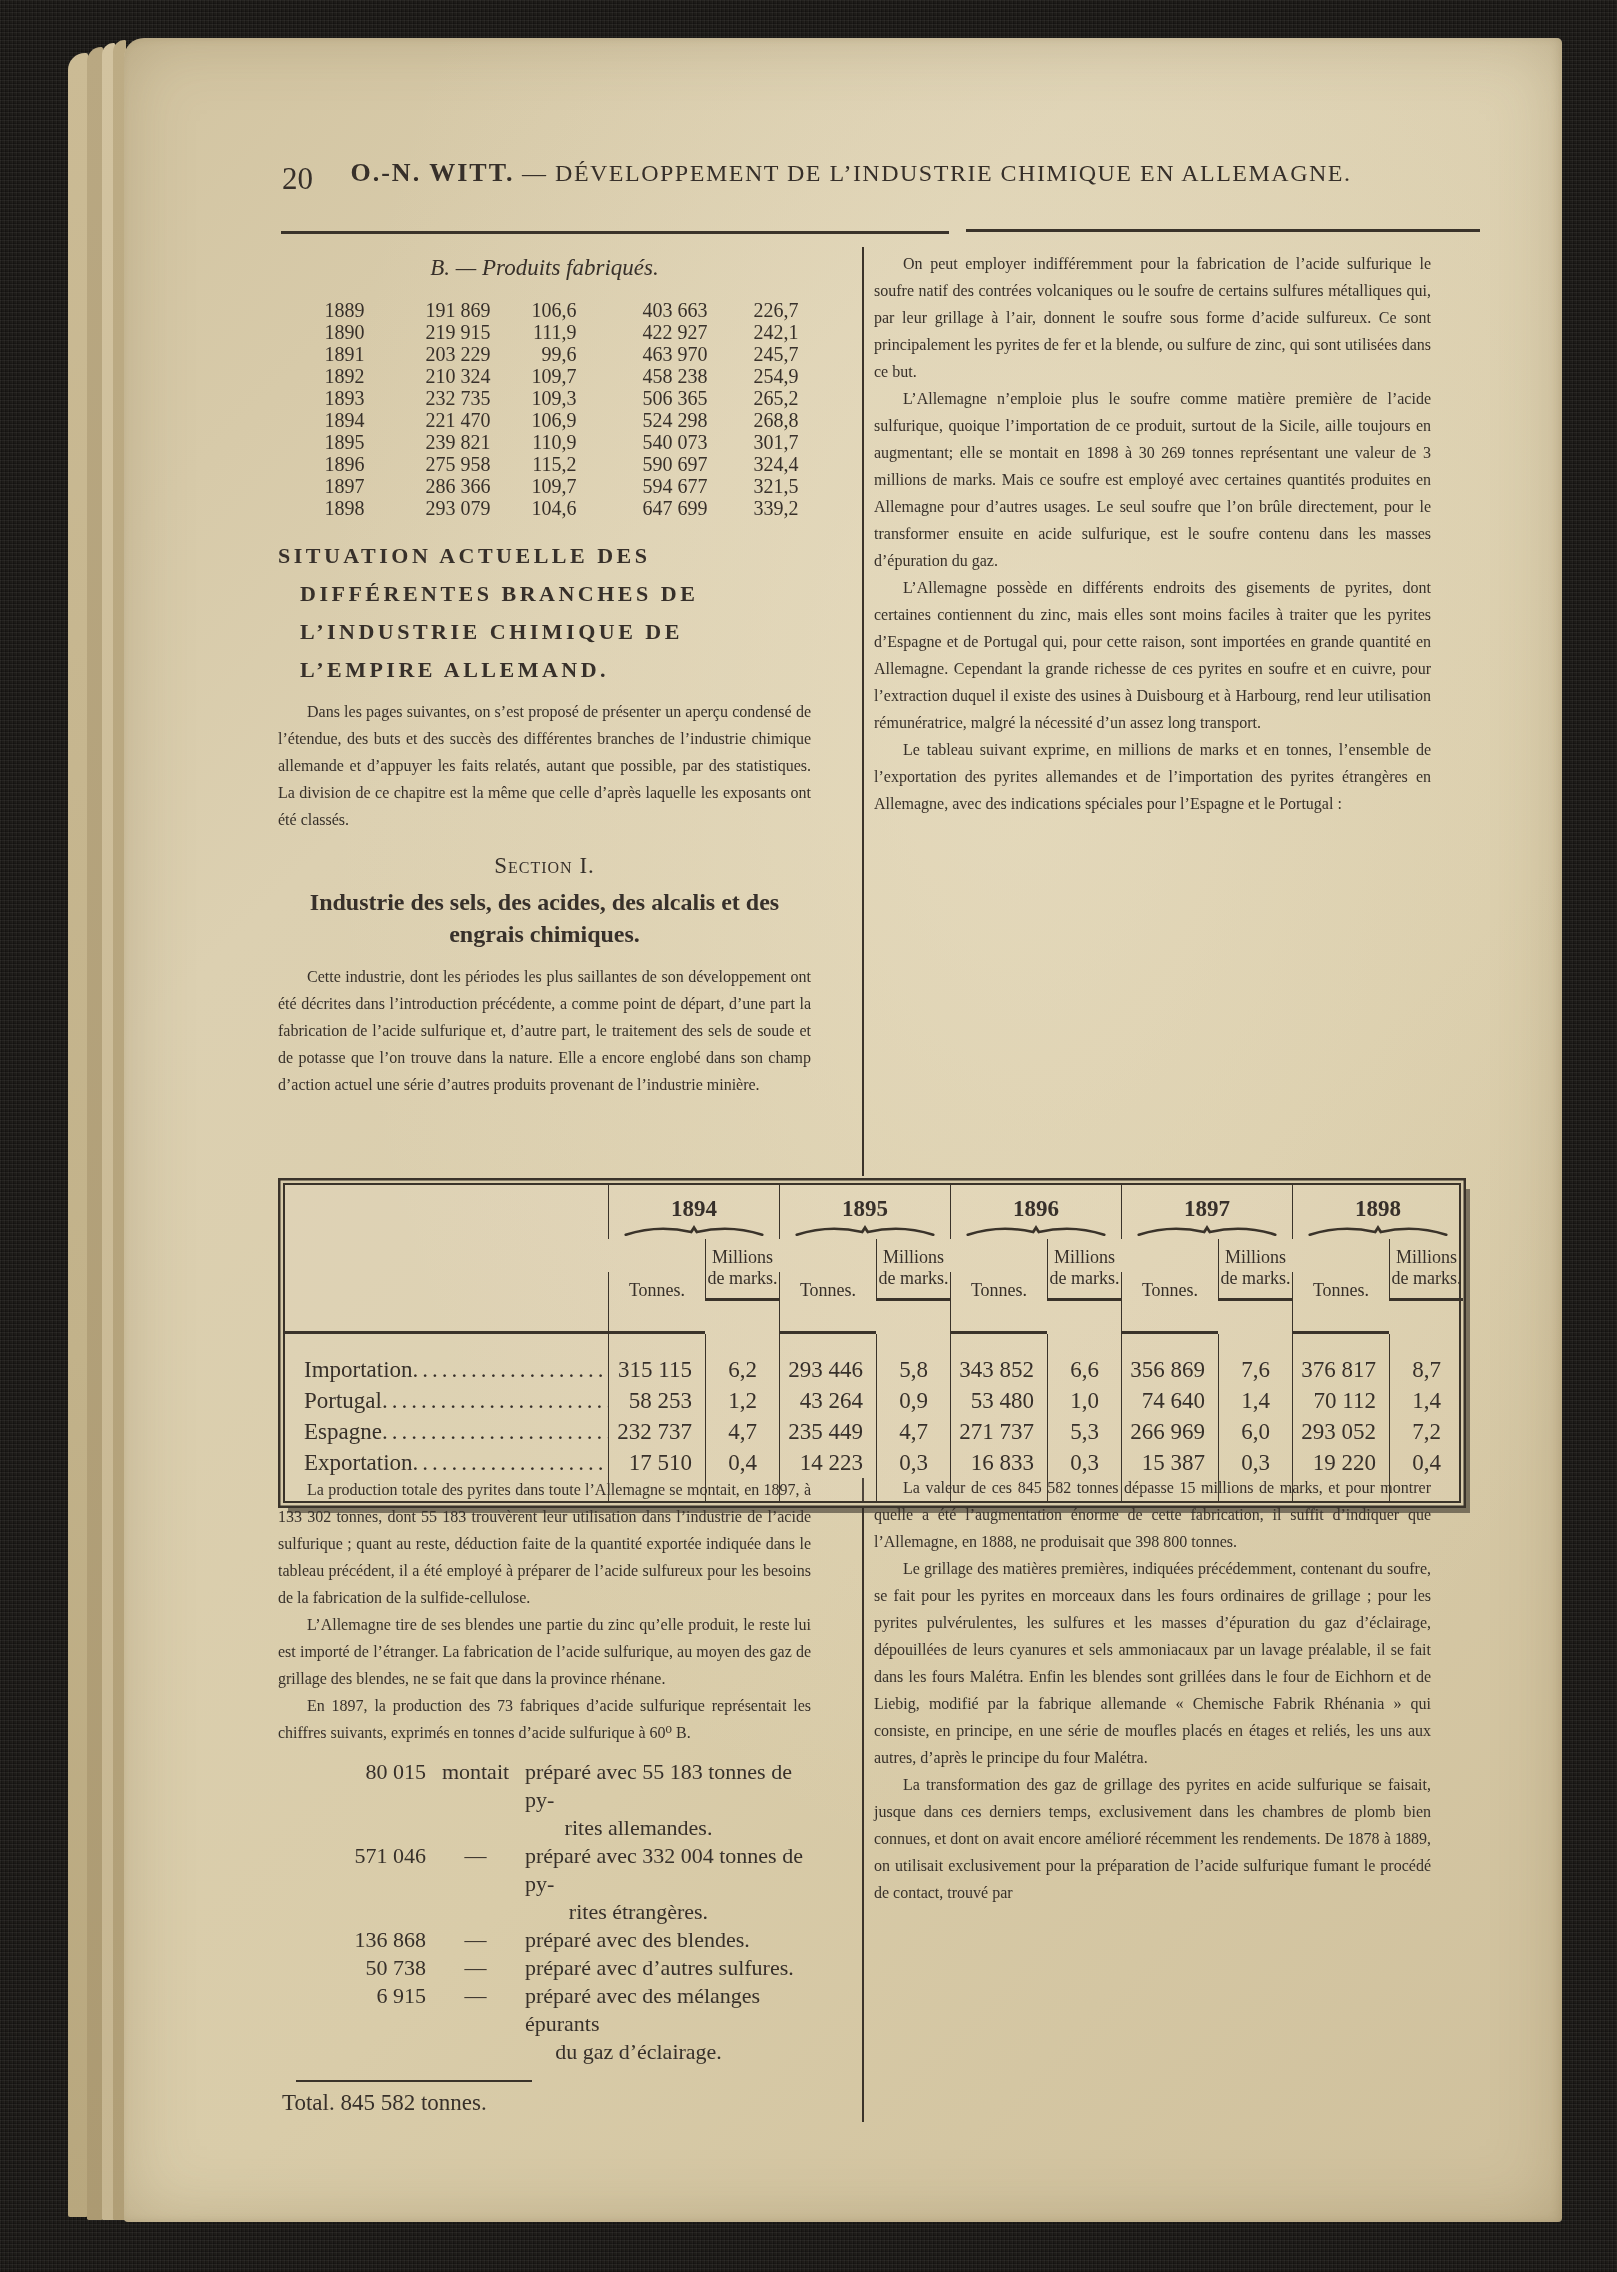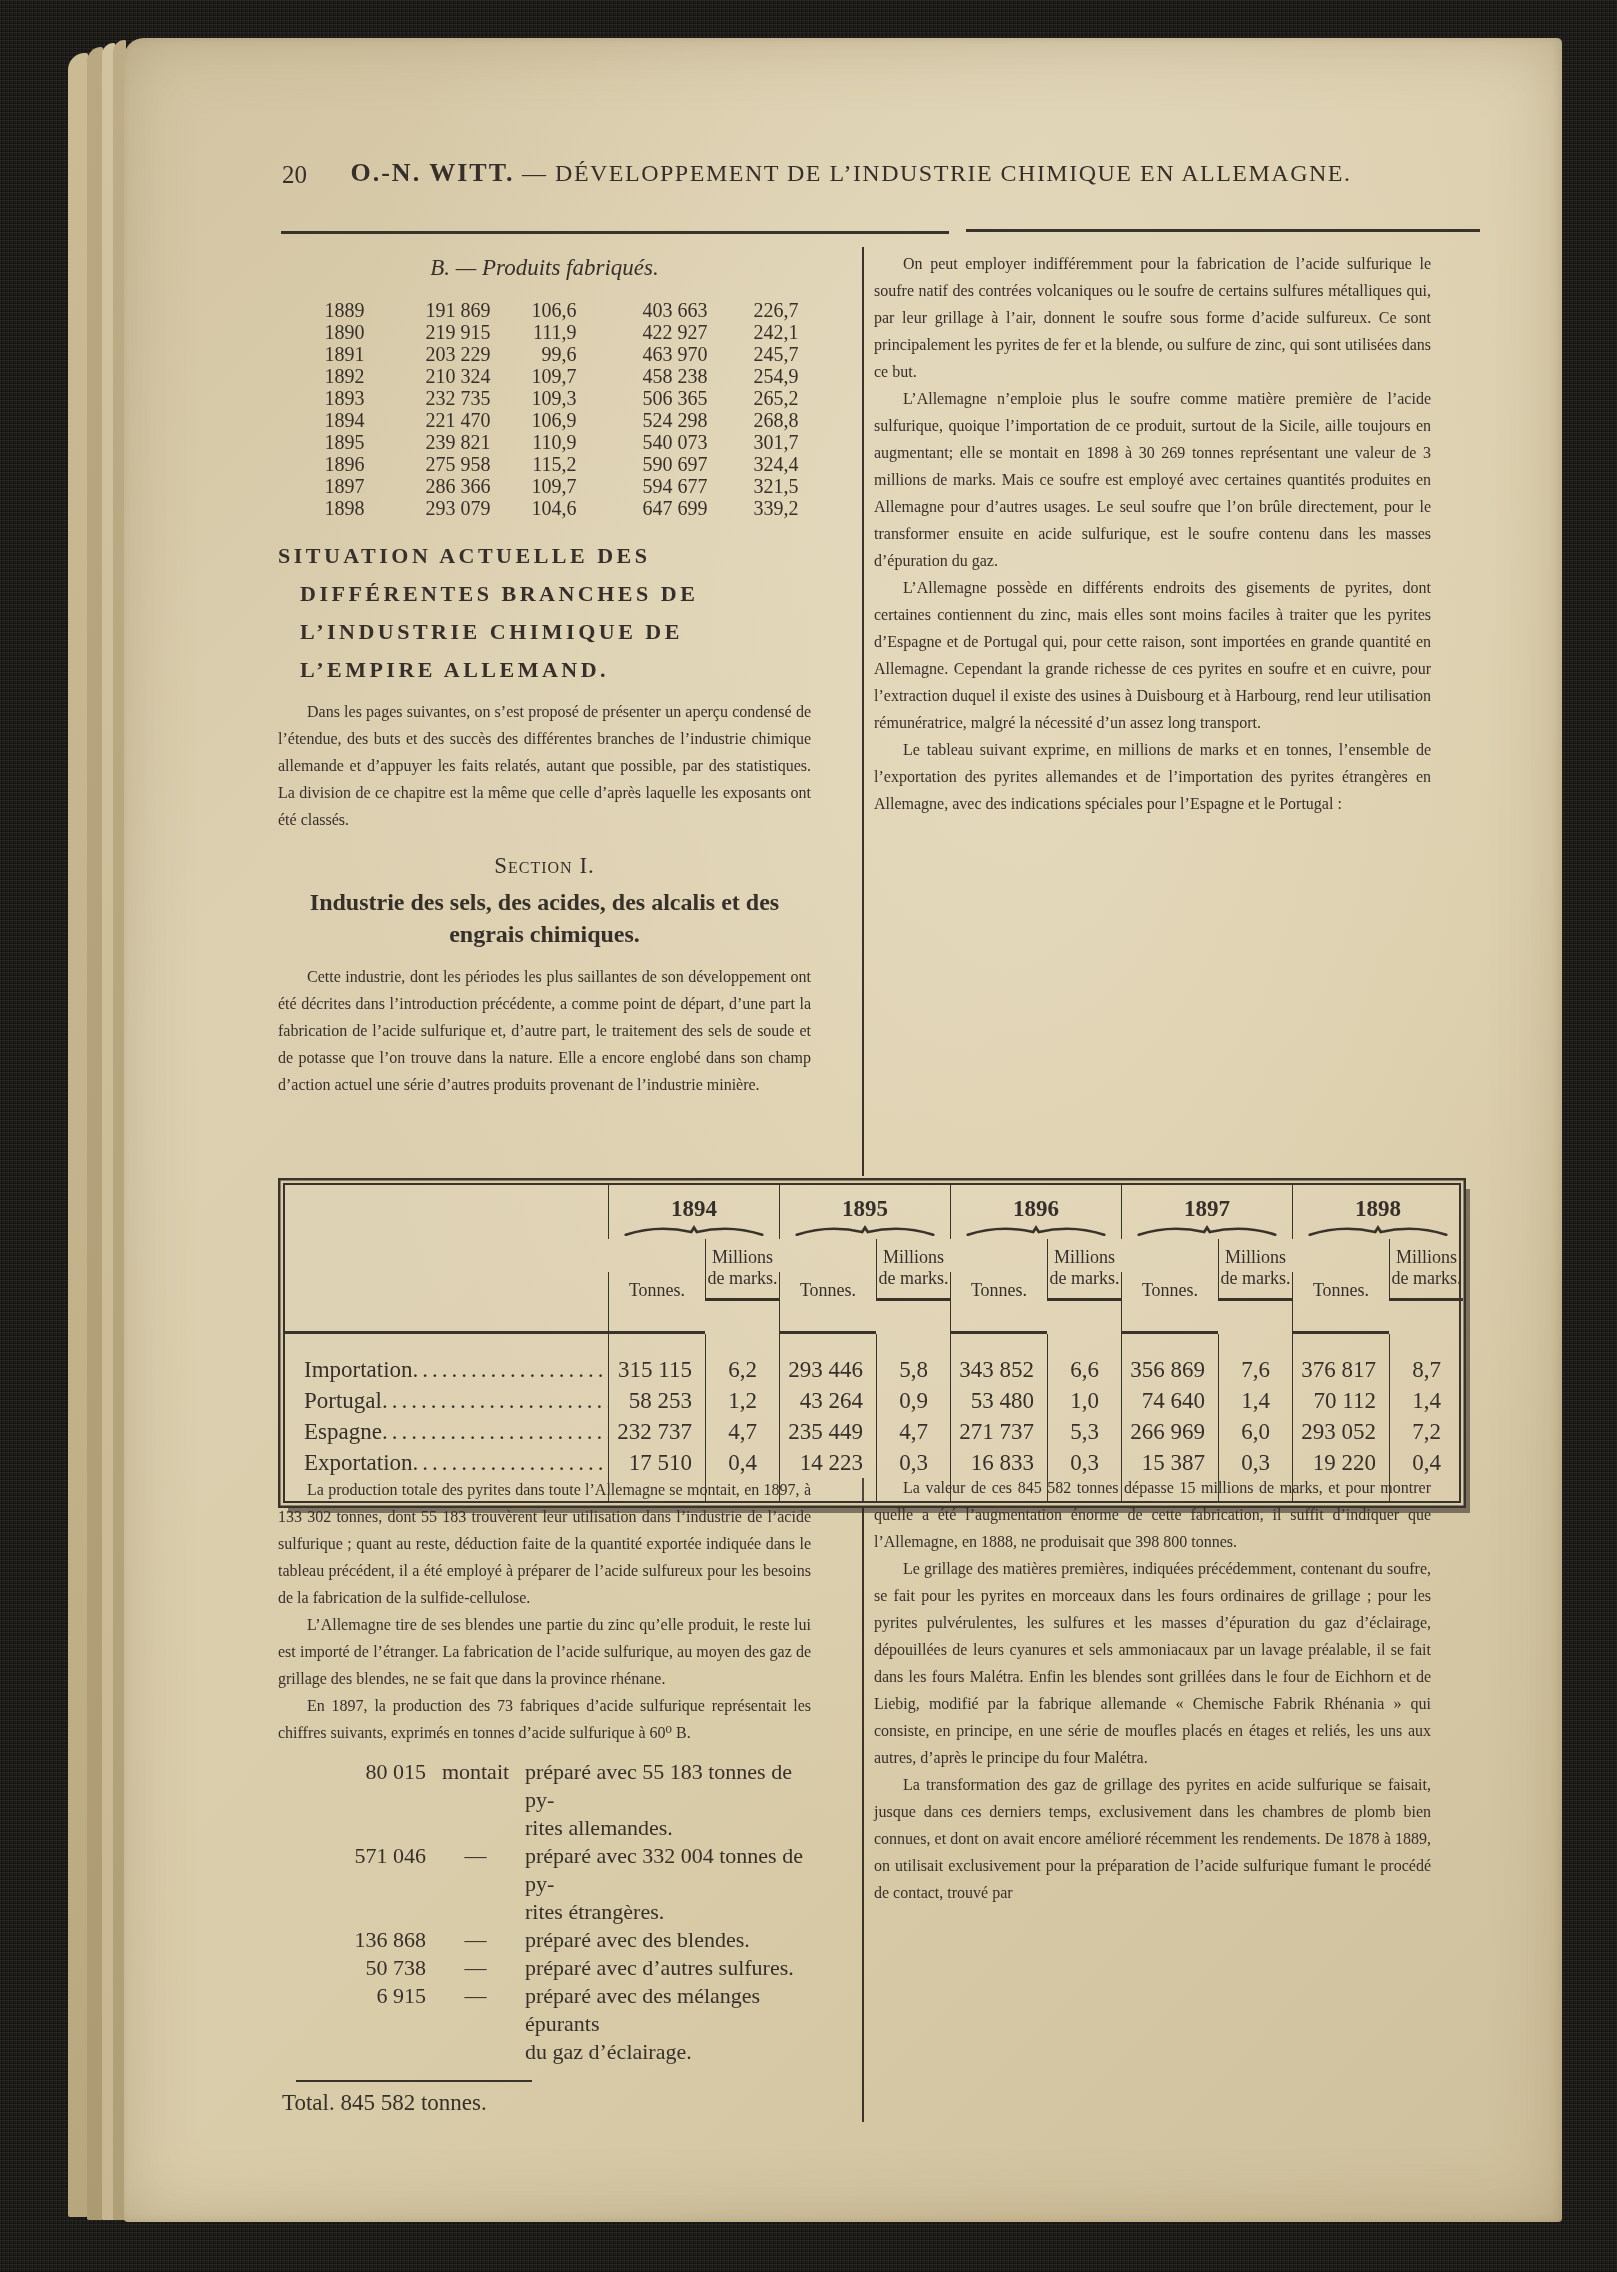--- a/index.html
+++ b/index.html
@@ -22,21 +22,21 @@
   .paper{
     position:absolute;left:124px;top:38px;width:1438px;height:2184px;
     background:
       radial-gradient(ellipse at 62% 30%, rgba(236,226,200,0.55) 0%, rgba(236,226,200,0) 55%),
       linear-gradient(135deg,#d2c4a1 0%,#dcd0b1 28%,#d9cca9 62%,#cfc09c 100%);
     border-radius:20px 5px 4px 4px;
     box-shadow: inset 0 0 69px rgba(110,88,50,0.28), inset -3px 0 9px rgba(110,88,50,0.18);
   }
   .ink{color:#37302a;}
   
-  .pageno{position:absolute;left:158px;top:123px;font-size:25px;font-weight:400;}
+  .pageno{position:absolute;left:158px;top:123px;font-size:31px;font-weight:400;}
   .htitle{position:absolute;left:154px;top:120px;width:1146px;text-align:center;font-size:24px;letter-spacing:1.5px;white-space:nowrap;}
   .htitle .author{font-weight:700;font-size:26px;letter-spacing:2px;}
   .hrule{position:absolute;height:2.5px;background:#3a332a;}
   .hrule.left{left:157px;top:193px;width:668px;}
   .hrule.right{left:842px;top:191px;width:514px;}
   .vdiv{position:absolute;left:738px;width:1.5px;background:#3b332a;}
   .vdiv.top{top:209px;height:929px;}
   .vdiv.bottom{top:1440px;height:644px;}
   
   .col{position:absolute;}
@@ -78,21 +78,21 @@
   .pt-m{font-size:23px;line-height:31px;text-align:center;border-left:1px solid #3a332a;}
   .row-first{padding-top:20px !important;}
   .row-last{padding-bottom:23px !important;}
   .pt-label.row-first{padding-top:20px;}
   
   .tlist{margin-top:12px;font-size:22px;line-height:28px;}
   .tl-row{display:flex;}
   .tl-qty{width:148px;text-align:right;white-space:nowrap;}
   .tl-unit{width:99px;text-align:center;}
   .tl-desc{flex:1;}
-  .tl-desc .l2{padding-right:59px;}
+  .tl-desc .l2{text-align:center;padding-right:59px;}
   .tl-desc .l2:empty{display:none;}
   .total-rule{width:236px;height:2px;background:#3a332a;margin:14px 0 8px 18px;}
   .total-line{font-size:23px;margin-left:4px;}
 </style>
 </head>
 <body>
 
 <div class="stage">
   <div class="edge e1"></div>
   <div class="edge e2"></div>

